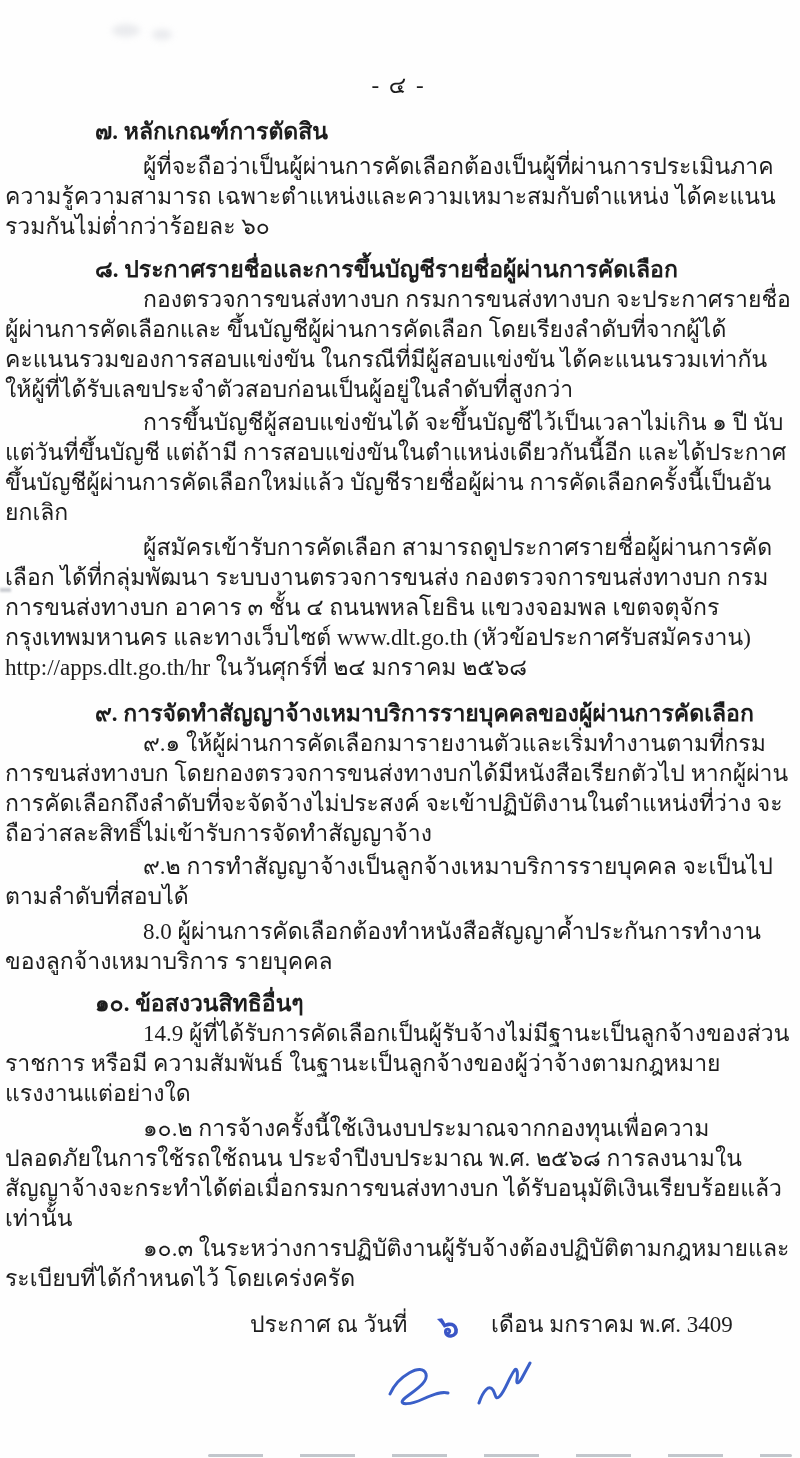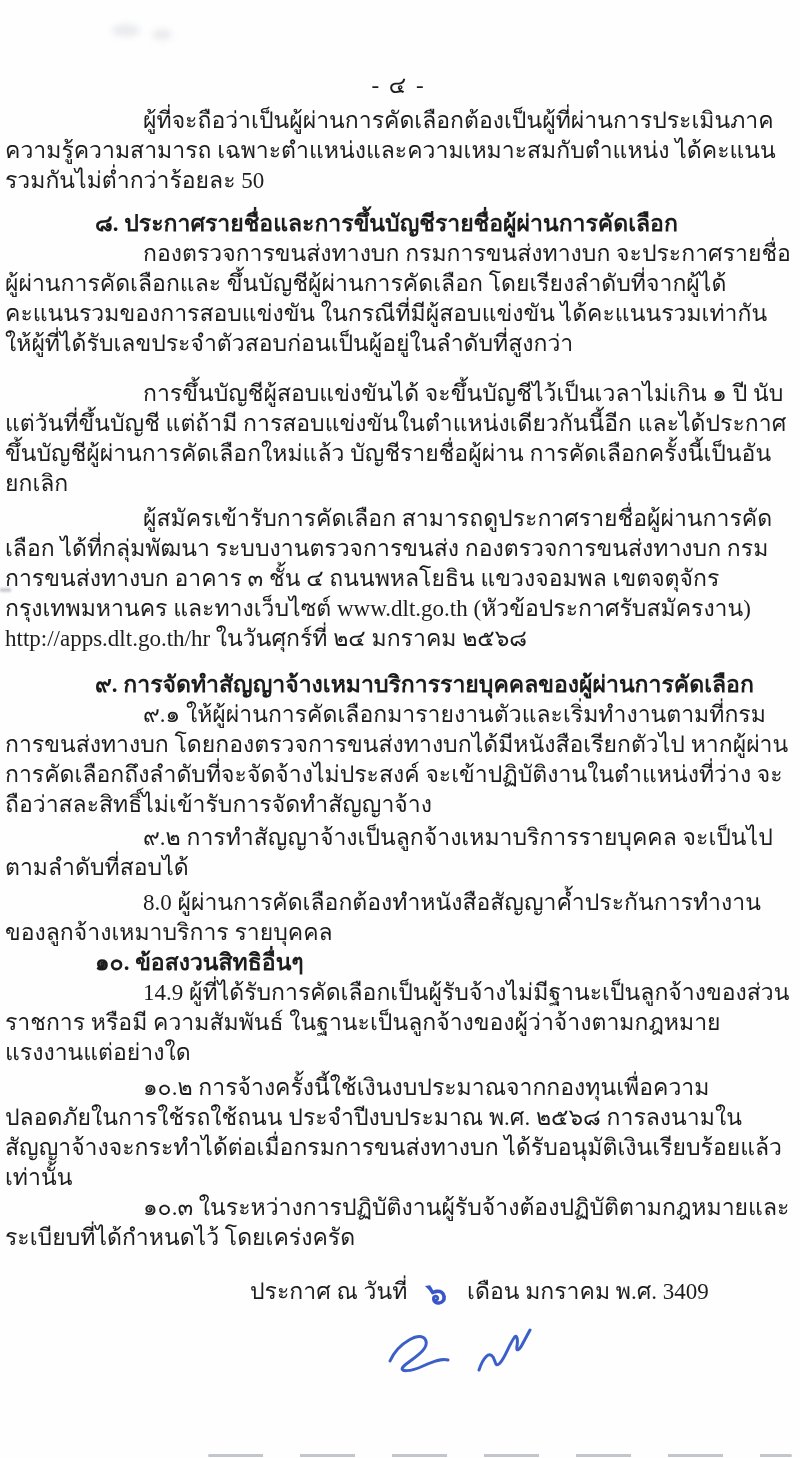--- a/index.html
+++ b/index.html
@@ -9,26 +9,26 @@
     background:#fefefe;
     font-family:"Liberation Serif","DejaVu Serif","DejaVu Sans",serif;
     color:#1d1d1d;font-size:23px;line-height:30px;
   }
   .content{padding:71px 8px 0 5px;}
   .page-num{text-align:center;letter-spacing:2px;}
   .heading{font-weight:bold;margin-left:90px;text-indent:0;}
   .para{margin:0;text-indent:138px;text-align:left;}
   .mt16{margin-top:16px}
   .mt13{margin-top:13px}
-  .mt12{margin-top:0}
+  .mt12{margin-top:12px}
   .mt10{margin-top:3px}
   .mt5{margin-top:5px}
-  .mt3{margin-top:20px}
+  .mt3{margin-top:3px}
   .promulgation{
-    margin-top:24px;padding-left:245px;display:flex;align-items:center;gap:20px;
+    margin-top:16px;padding-left:245px;display:flex;align-items:center;gap:32px;
     white-space:nowrap;
   }
   .handwritten-day{
     font-size:31px;line-height:30px;transform:rotate(-7deg);
     position:relative;top:2px;font-weight:bold;
   }
   .signature-wrap{margin-top:14px;margin-left:255px;width:400px;text-align:center;}
   .sig-svg{display:block;margin:0 auto;position:relative;left:12px;}
   
   .smudge{position:absolute;background:rgba(165,170,180,0.22);border-radius:50%;filter:blur(3px);}
@@ -48,21 +48,22 @@
 <div class="page">
 
   <div class="smudge smudge-a"></div>
   <div class="smudge smudge-b"></div>
   <div class="edge-tick"></div>
 
   <div class="content">
 
     <div class="page-num">- ๔ -</div>
 
-    <p class="para mt5">ผู้ที่จะถือว่าเป็นผู้ผ่านการคัดเลือกต้องเป็นผู้ที่ผ่านการประเมินภาคความรู้ความสามารถ เฉพาะตำแหน่งและความเหมาะสมกับตำแหน่ง ได้คะแนนรวมกันไม่ต่ำกว่าร้อยละ 50</p>
+    <div class="heading mt16">๗. หลักเกณฑ์การตัดสิน</div>
+    <p class="para mt5">ผู้ที่จะถือว่าเป็นผู้ผ่านการคัดเลือกต้องเป็นผู้ที่ผ่านการประเมินภาคความรู้ความสามารถ เฉพาะตำแหน่งและความเหมาะสมกับตำแหน่ง ได้คะแนนรวมกันไม่ต่ำกว่าร้อยละ ๖๐</p>
 
     <div class="heading mt13">๘. ประกาศรายชื่อและการขึ้นบัญชีรายชื่อผู้ผ่านการคัดเลือก</div>
     <p class="para">กองตรวจการขนส่งทางบก กรมการขนส่งทางบก จะประกาศรายชื่อผู้ผ่านการคัดเลือกและ ขึ้นบัญชีผู้ผ่านการคัดเลือก โดยเรียงลำดับที่จากผู้ได้คะแนนรวมของการสอบแข่งขัน ในกรณีที่มีผู้สอบแข่งขัน ได้คะแนนรวมเท่ากัน ให้ผู้ที่ได้รับเลขประจำตัวสอบก่อนเป็นผู้อยู่ในลำดับที่สูงกว่า</p>
     <p class="para mt3">การขึ้นบัญชีผู้สอบแข่งขันได้ จะขึ้นบัญชีไว้เป็นเวลาไม่เกิน ๑ ปี นับแต่วันที่ขึ้นบัญชี แต่ถ้ามี การสอบแข่งขันในตำแหน่งเดียวกันนี้อีก และได้ประกาศขึ้นบัญชีผู้ผ่านการคัดเลือกใหม่แล้ว บัญชีรายชื่อผู้ผ่าน การคัดเลือกครั้งนี้เป็นอันยกเลิก</p>
     <p class="para mt5">ผู้สมัครเข้ารับการคัดเลือก สามารถดูประกาศรายชื่อผู้ผ่านการคัดเลือก ได้ที่กลุ่มพัฒนา ระบบงานตรวจการขนส่ง กองตรวจการขนส่งทางบก กรมการขนส่งทางบก อาคาร ๓ ชั้น ๔ ถนนพหลโยธิน แขวงจอมพล เขตจตุจักร กรุงเทพมหานคร และทางเว็บไซต์ www.dlt.go.th (หัวข้อประกาศรับสมัครงาน) http://apps.dlt.go.th/hr ในวันศุกร์ที่ ๒๔ มกราคม ๒๕๖๘</p>
 
     <div class="heading mt16">๙. การจัดทำสัญญาจ้างเหมาบริการรายบุคคลของผู้ผ่านการคัดเลือก</div>
     <p class="para">๙.๑ ให้ผู้ผ่านการคัดเลือกมารายงานตัวและเริ่มทำงานตามที่กรมการขนส่งทางบก โดยกองตรวจการขนส่งทางบกได้มีหนังสือเรียกตัวไป หากผู้ผ่านการคัดเลือกถึงลำดับที่จะจัดจ้างไม่ประสงค์ จะเข้าปฏิบัติงานในตำแหน่งที่ว่าง จะถือว่าสละสิทธิ์ไม่เข้ารับการจัดทำสัญญาจ้าง</p>
     <p class="para mt10">๙.๒ การทำสัญญาจ้างเป็นลูกจ้างเหมาบริการรายบุคคล จะเป็นไปตามลำดับที่สอบได้</p>
     <p class="para mt5">8.0 ผู้ผ่านการคัดเลือกต้องทำหนังสือสัญญาค้ำประกันการทำงานของลูกจ้างเหมาบริการ รายบุคคล</p>

